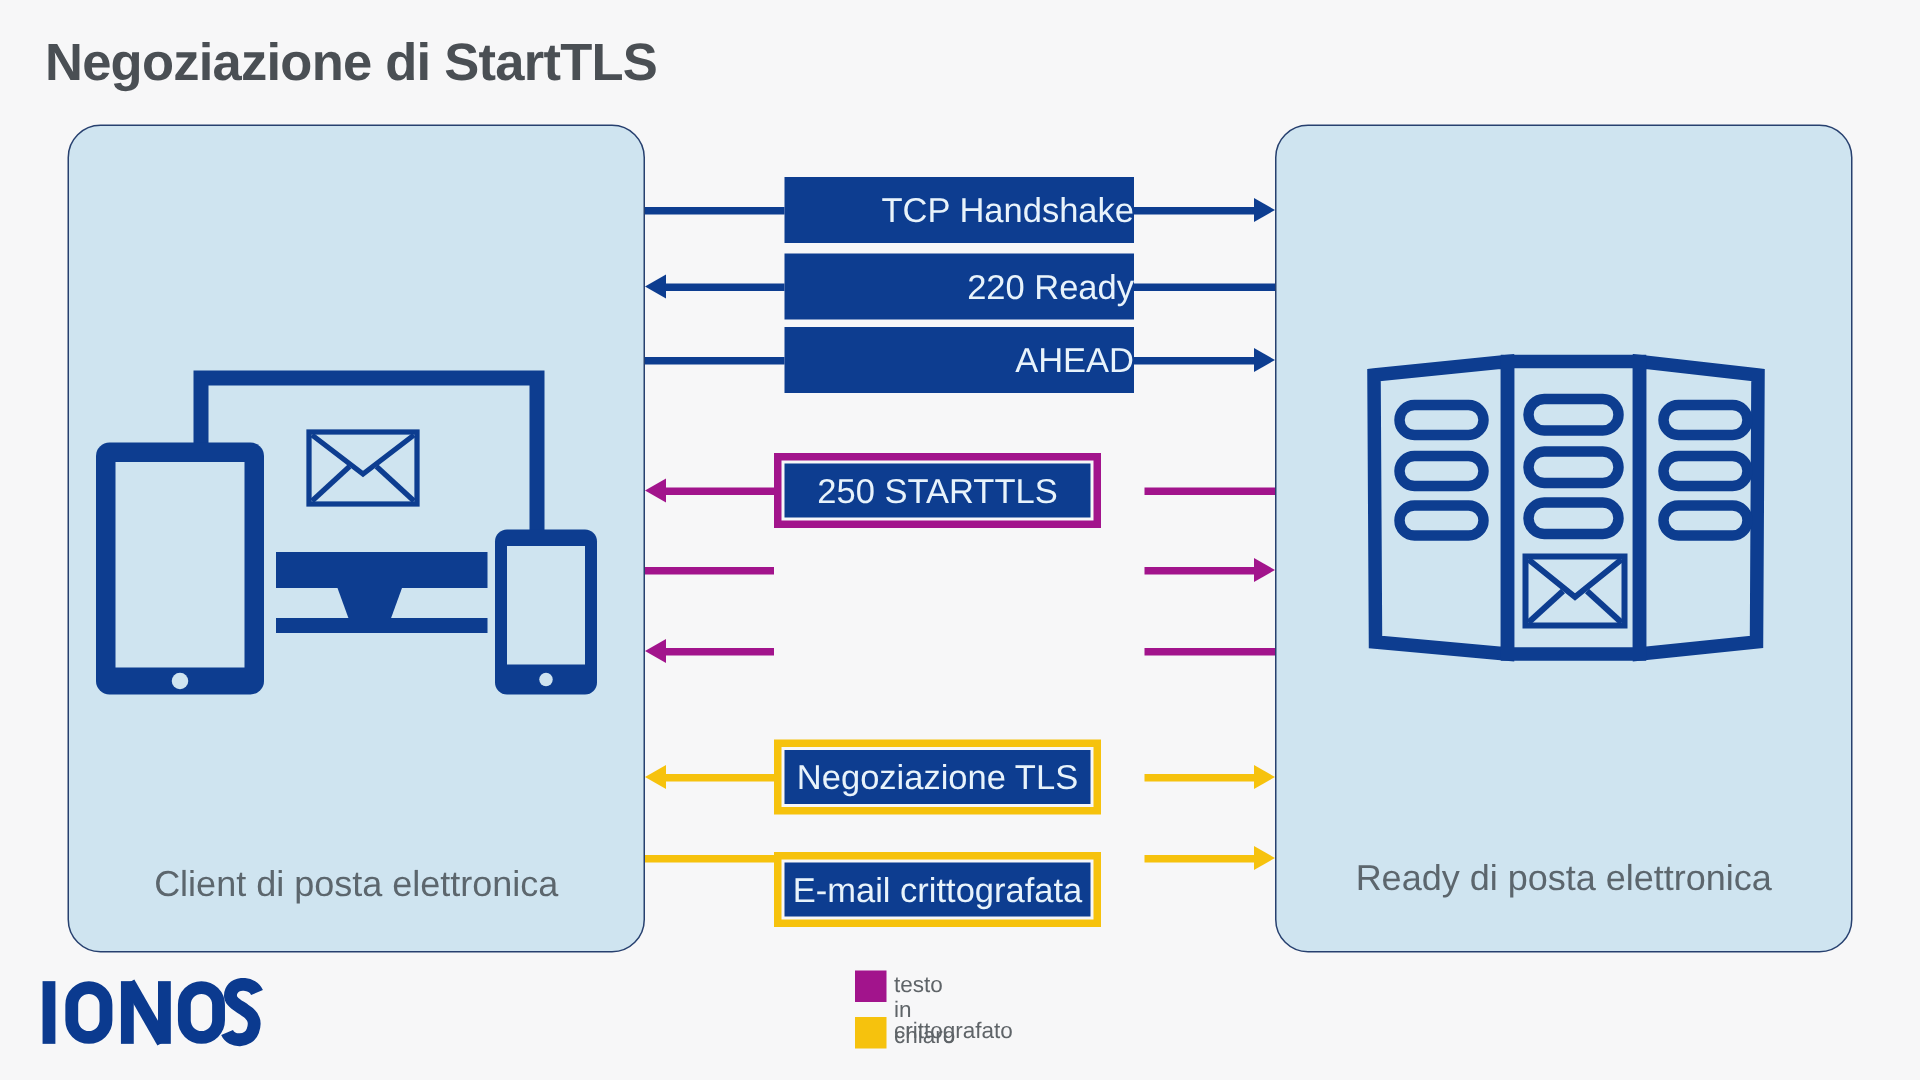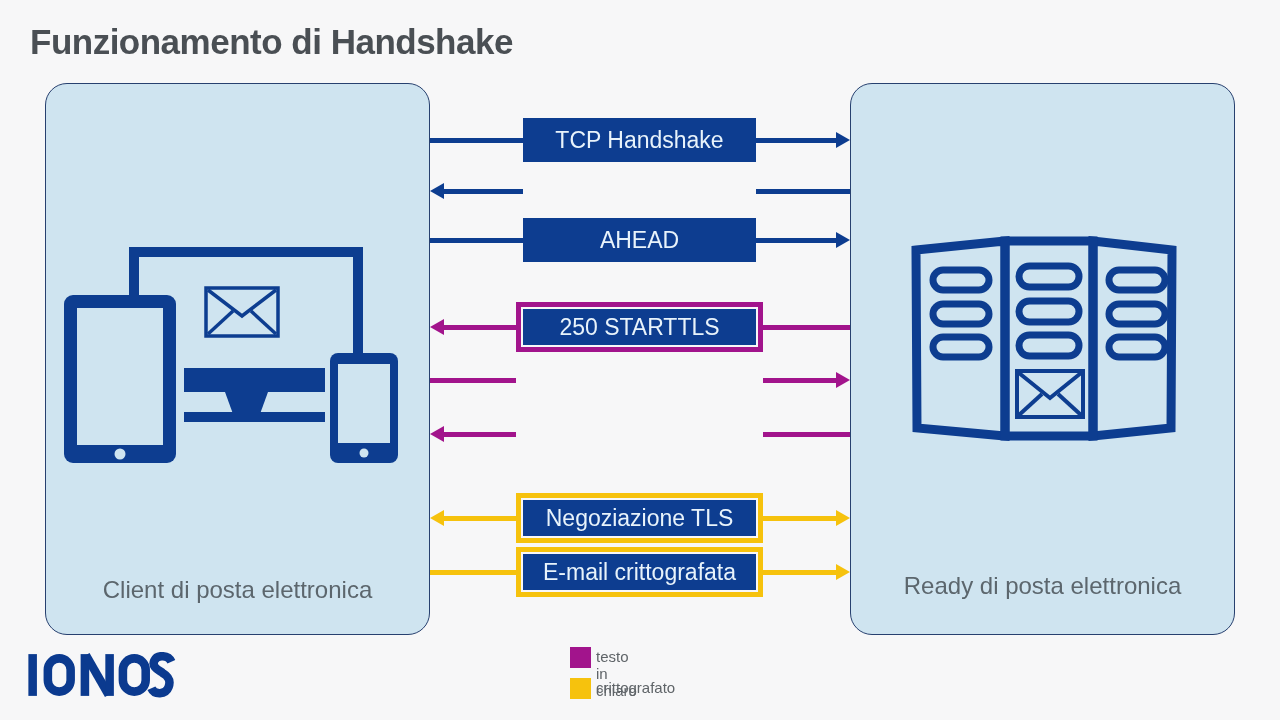--- a/index.html
+++ b/index.html
@@ -26,42 +26,42 @@
   .panel.server .panel-icon{left:54px;top:152px}
 
   .hline{position:absolute;height:5px}
   .c-navy{background:var(--navy)} .c-mag{background:var(--magenta)} .c-yel{background:var(--yellow)}
   .arr{position:absolute;width:0;height:0;border-top:8px solid transparent;border-bottom:8px solid transparent}
   .arr.left{border-right:14px solid var(--ac)}
   .arr.right{border-left:14px solid var(--ac)}
   .ac-navy{--ac:var(--navy)} .ac-mag{--ac:var(--magenta)} .ac-yel{--ac:var(--yellow)}
 
   .msg{position:absolute;left:523px;width:233px;background:var(--navy);color:var(--boxtext);
-    text-align:center;font-size:23px;height:44px;line-height:44px}
-  .frame{position:absolute;left:516px;width:247px;height:50px;padding:2px;background:var(--bg)}
+    text-align:right;font-size:23px;height:44px;line-height:44px}
+  .frame{position:absolute;left:516px;width:218px;height:50px;padding:2px;background:var(--bg)}
   .frame.mag{border:5px solid var(--magenta)}
   .frame.yel{border:5px solid var(--yellow)}
   .frame .inner{background:var(--navy);color:var(--boxtext);text-align:center;
     font-size:23px;height:36px;line-height:36px}
 
   .legend{position:absolute;left:570px;top:646px}
   .legend-item{position:relative;height:24px;margin-bottom:7px}
   .swatch{position:absolute;left:0;top:1px;width:21px;height:21px}
   .swatch.mag{background:var(--magenta)} .swatch.yel{background:var(--yellow)}
   .legend-item span.txt{position:absolute;left:26px;top:2px;font-size:15px;color:var(--legendtext)}
 
   .logo{position:absolute;left:26px;top:652px}
   .sr{position:absolute;width:1px;height:1px;overflow:hidden;clip:rect(0 0 0 0)}
 </style>
 </head>
 <body>
 
 <div class="stage">
 
-  <div class="page-title">Funzionamento di Handshake</div>
+  <div class="page-title">Negoziazione di StartTLS</div>
 
   <div class="panel client">
     <svg class="panel-icon" width="340" height="220" viewBox="0 0 340 220">
       <g fill="none" stroke="#0d3d90" stroke-width="10">
         <path d="M72,110 V6 H296 V112"></path>
       </g>
 
       <rect x="122" y="122" width="141" height="24" fill="#0d3d90"></rect>
       <polygon points="163,146 206,146 198,168 171,168" fill="#0d3d90"></polygon>
       <rect x="122" y="166" width="141" height="10" fill="#0d3d90"></rect>
@@ -112,20 +112,21 @@
     <div class="panel-label">Ready di posta elettronica</div>
   </div>
 
   <div class="hline c-navy" style="left:430px;top:138px;width:93px"></div>
   <div class="msg" style="top:118px">TCP Handshake</div>
   <div class="hline c-navy" style="left:756px;top:138px;width:82px"></div>
   <div class="arr right ac-navy" style="left:836px;top:132px"></div>
 
   <div class="arr left ac-navy" style="left:430px;top:183px"></div>
   <div class="hline c-navy" style="left:443px;top:189px;width:80px"></div>
+  <div class="msg" style="top:169px">220 Ready</div>
   <div class="hline c-navy" style="left:756px;top:189px;width:94px"></div>
 
   <div class="hline c-navy" style="left:430px;top:238px;width:93px"></div>
   <div class="msg" style="top:218px">AHEAD</div>
   <div class="hline c-navy" style="left:756px;top:238px;width:82px"></div>
   <div class="arr right ac-navy" style="left:836px;top:232px"></div>
 
   <div class="arr left ac-mag" style="left:430px;top:319px"></div>
   <div class="hline c-mag" style="left:443px;top:325px;width:73px"></div>
   <div class="frame mag" style="top:302px">
@@ -143,21 +144,21 @@
 
   <div class="arr left ac-yel" style="left:430px;top:510px"></div>
   <div class="hline c-yel" style="left:443px;top:516px;width:73px"></div>
   <div class="frame yel" style="top:493px">
     <div class="inner">Negoziazione TLS</div>
   </div>
   <div class="hline c-yel" style="left:763px;top:516px;width:75px"></div>
   <div class="arr right ac-yel" style="left:836px;top:510px"></div>
 
   <div class="hline c-yel" style="left:430px;top:570px;width:86px"></div>
-  <div class="frame yel" style="top:547px">
+  <div class="frame yel" style="top:568px">
     <div class="inner">E-mail crittografata</div>
   </div>
   <div class="hline c-yel" style="left:763px;top:570px;width:75px"></div>
   <div class="arr right ac-yel" style="left:836px;top:564px"></div>
 
   <div class="legend">
     <div class="legend-item">
       <span class="swatch mag"></span>
       <span class="txt">testo in chiaro</span>
     </div>

